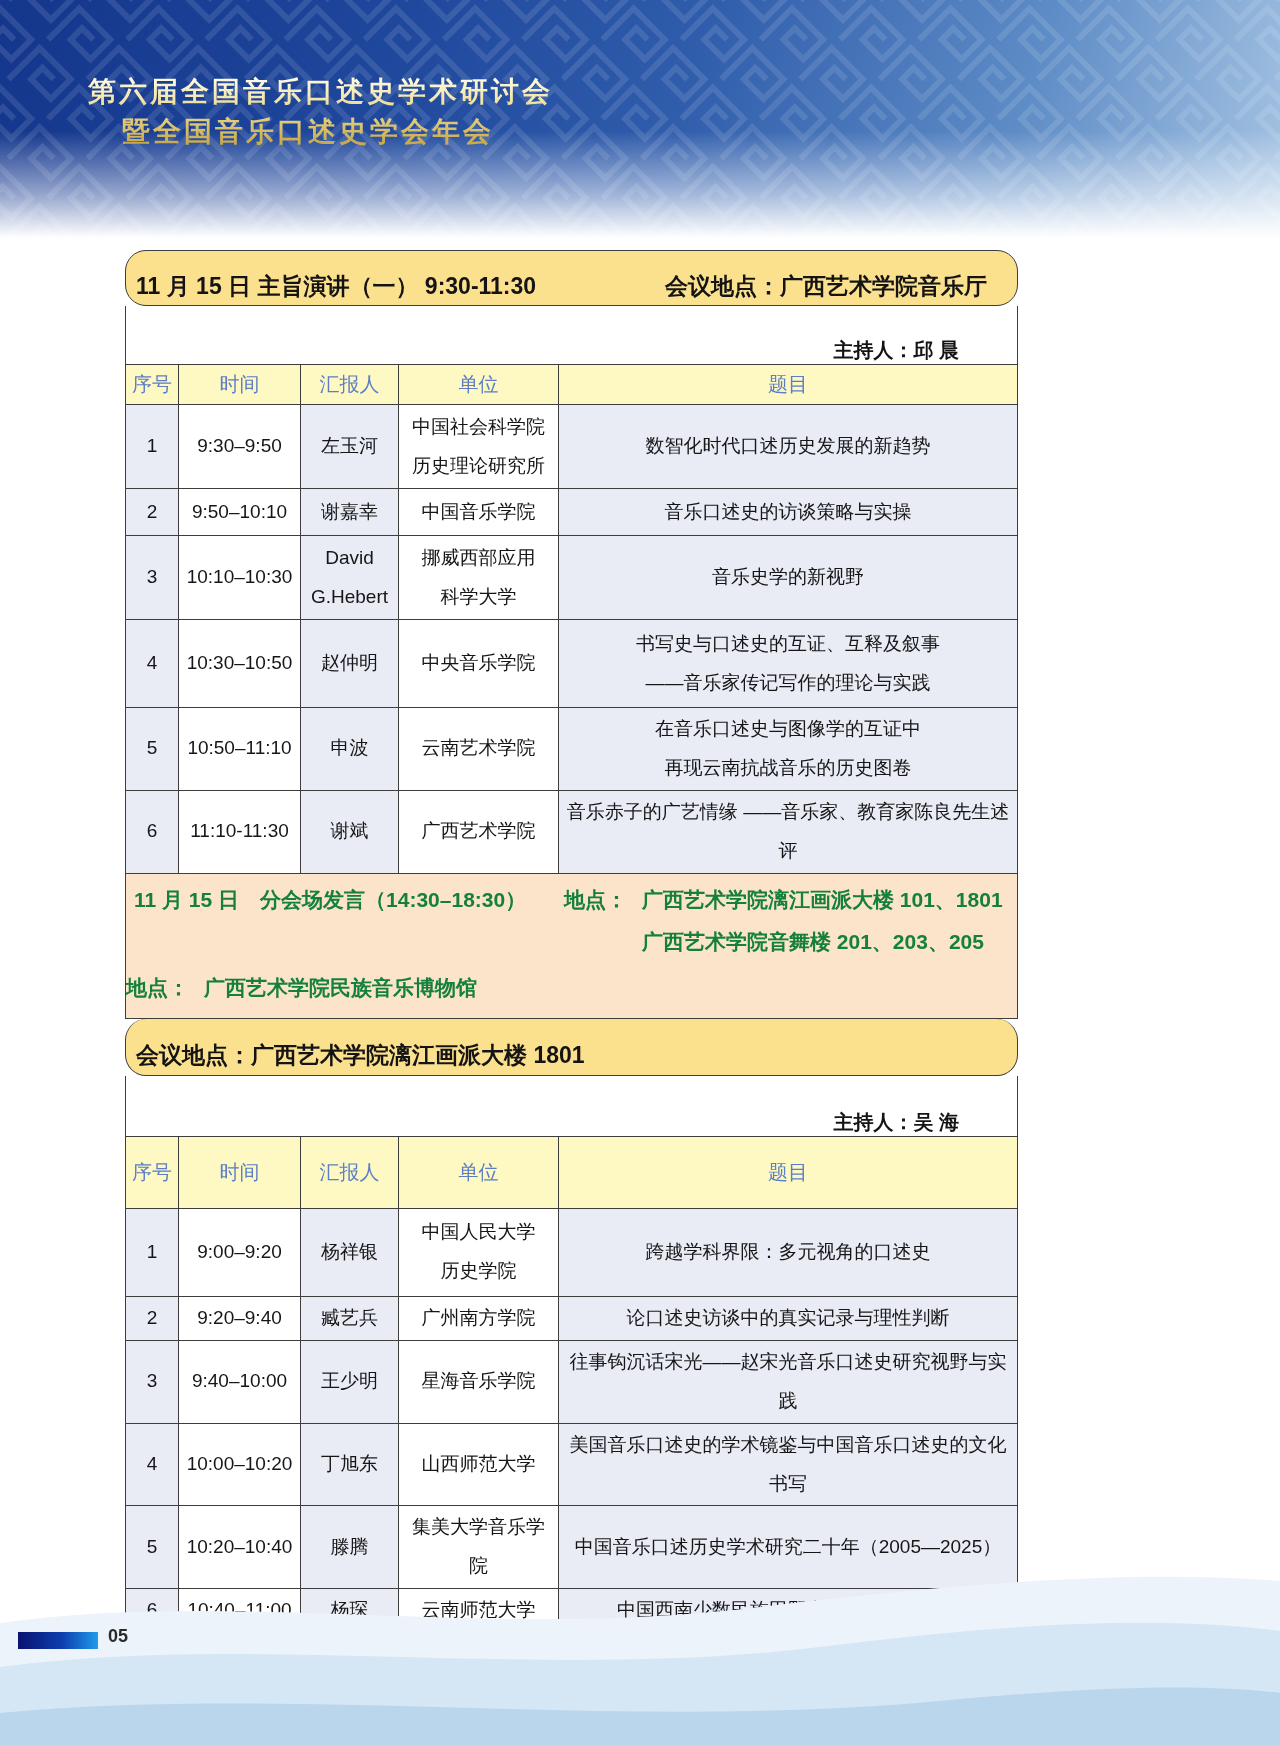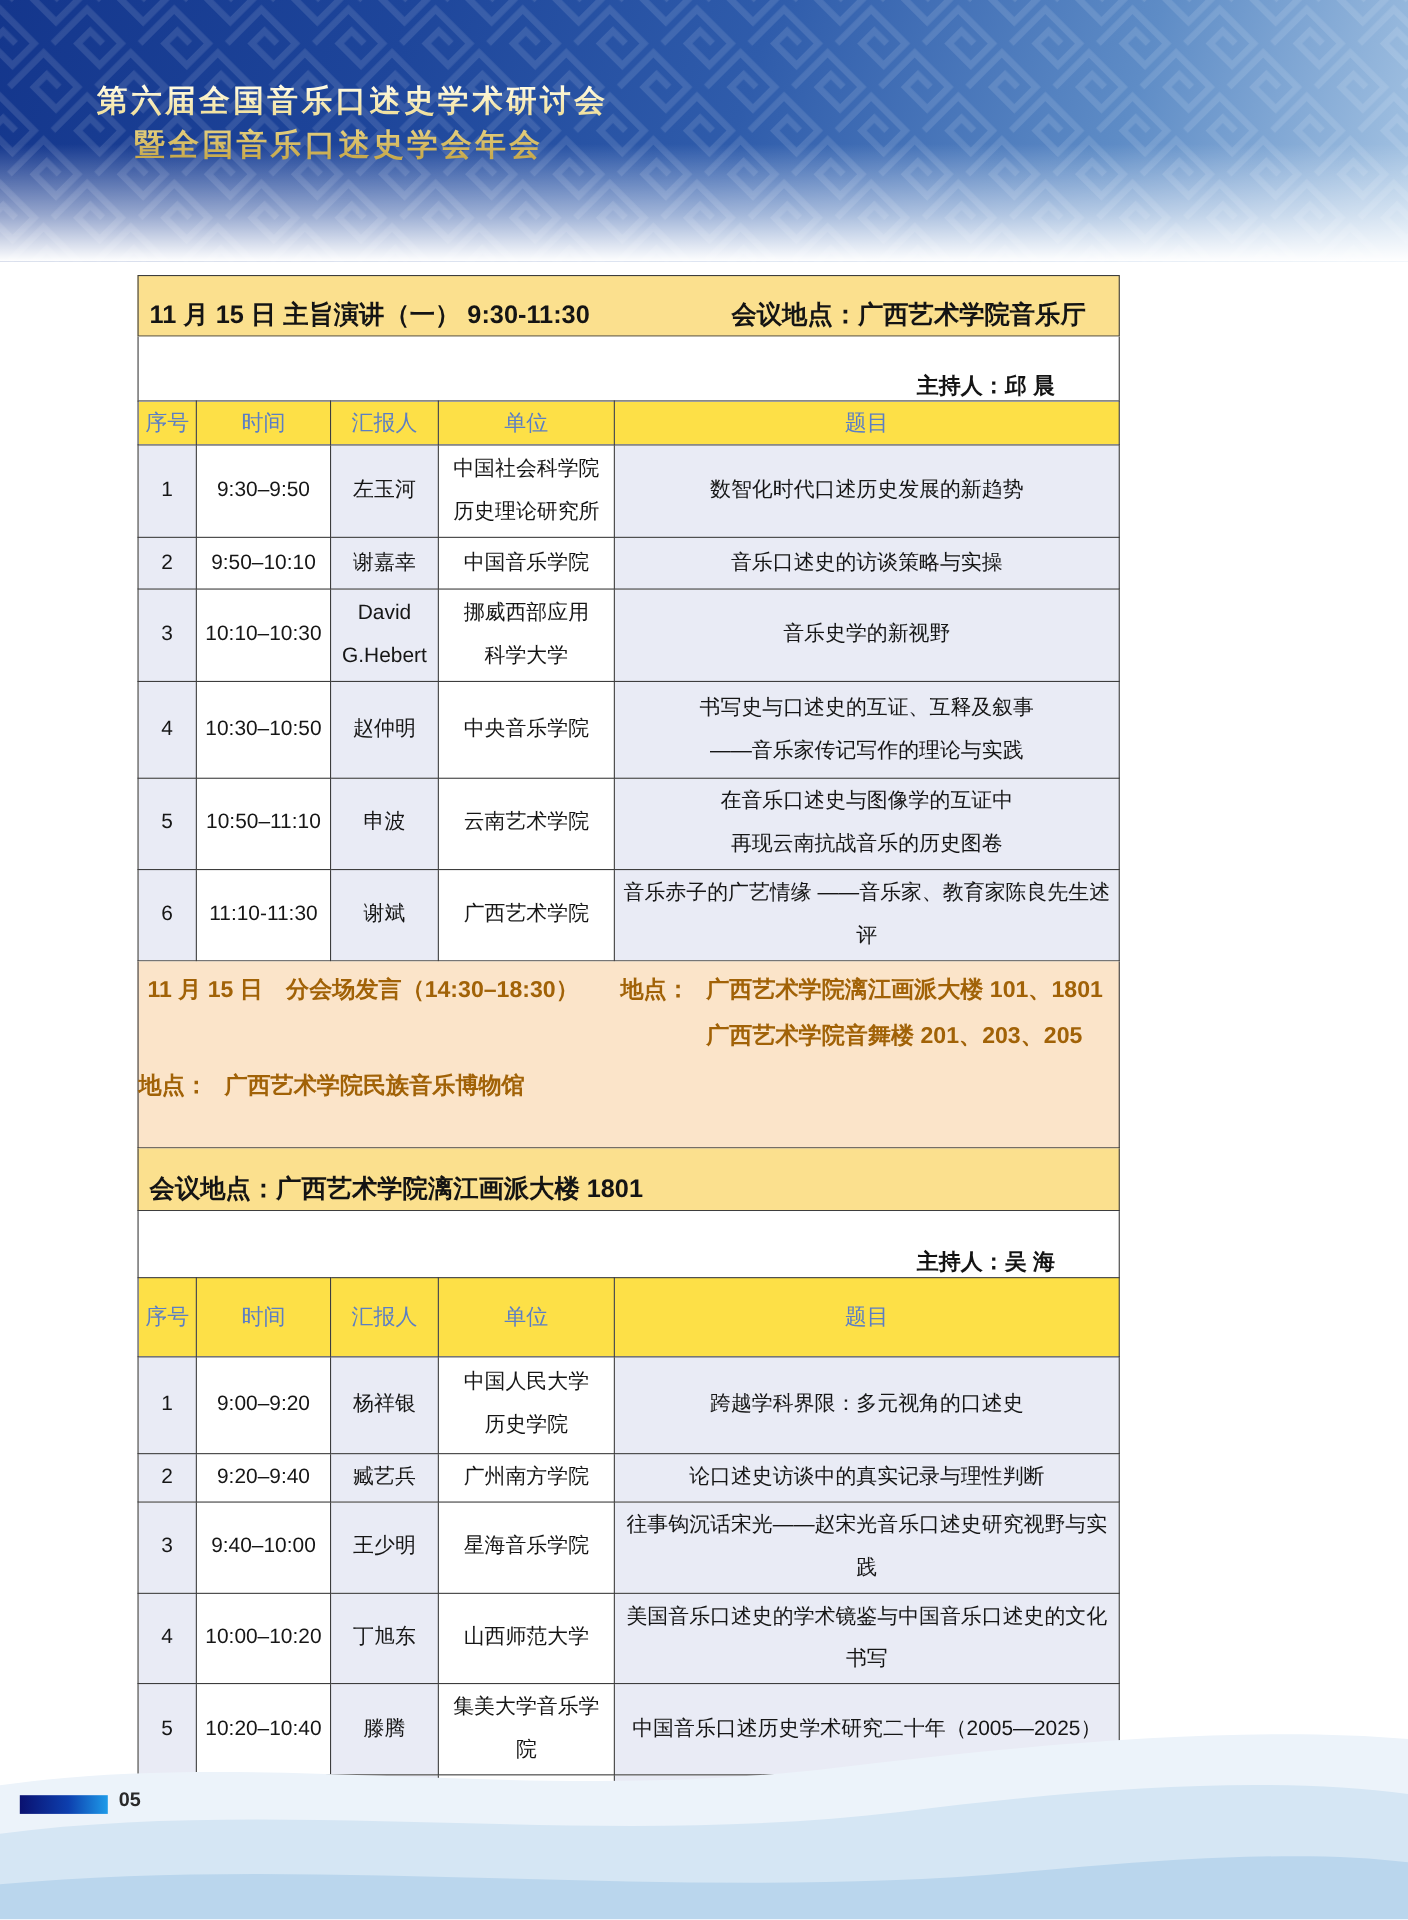--- a/index.html
+++ b/index.html
@@ -30,49 +30,49 @@
   }
   .hero-title .line2 { padding-left:34px; }
 
   
   .content { position:absolute; left:125px; top:250px; width:893px; }
   .block { box-sizing:border-box; width:893px; background:#fff; border:1.5px solid #3d3d3d; }
 
   .banner {
     height:56px; background:#fbe08e;
     display:flex; justify-content:space-between; align-items:center;
-    padding:17px 30px 0 10px; font-size:23px; font-weight:700; color:#141414;
+    padding:17px 30px 0 10px; font-size:23px; font-weight:700; color:#141414;border-radius:21px;
   }
   .banner.b2 { height:57px; border-top:0; padding-right:12px; }
 
   .host-row {
     height:58px; border-top:0; border-bottom:0;
     display:flex; justify-content:flex-end; align-items:flex-end;
     padding-right:58px; font-size:20px; font-weight:700; color:#141414;
   }
   .host-row.h2 { height:60px; border-bottom:0; }
 
   table.sched { border-collapse:collapse; table-layout:fixed; width:893px; background:#fff; }
   table.sched col.c0 { width:53px; }
   table.sched col.c1 { width:122px; }
   table.sched col.c2 { width:98px; }
   table.sched col.c3 { width:160px; }
   table.sched td, table.sched th {
     border:1.5px solid #3d3d3d; text-align:center; vertical-align:middle;
     white-space:pre-line; overflow:hidden; padding:2px 4px;
   }
-  table.sched th { color:#5b7ec5; font-weight:400; font-size:20px; background:#fde047;margin-top:14px; }
+  table.sched th { color:#5b7ec5; font-weight:400; font-size:20px; background:#fef9c3;margin-top:14px; }
   table.sched td { font-size:19px; color:#161616; line-height:2.05; }
   td.shade, th.shade { background:#e9ebf5; }
   tr.break-row td { background:#dce0eb; font-weight:700; font-size:20px; color:#141414; }
 
   
   .orange {
-    height:170px; background:#fbe4c9; border-top:0;
-    padding-top:12px; font-size:21px; font-weight:700; color:#a16207;
+    height:145px; background:#fbe4c9; border-top:0;
+    padding-top:12px; font-size:21px; font-weight:700; color:#15803d;
   }
   .o-row { display:flex; align-items:flex-start; line-height:28px; }
   .o-row + .o-row { margin-top:14px; }
   .o-row.r3 { margin-top:18px; }
   .o-left { width:438px; padding-left:8px; box-sizing:border-box; }
   .o-left.indent { padding-left:118px; }
   .o-label { width:78px; }
 
   
   .footer-waves { position:absolute; left:0; bottom:0; }

